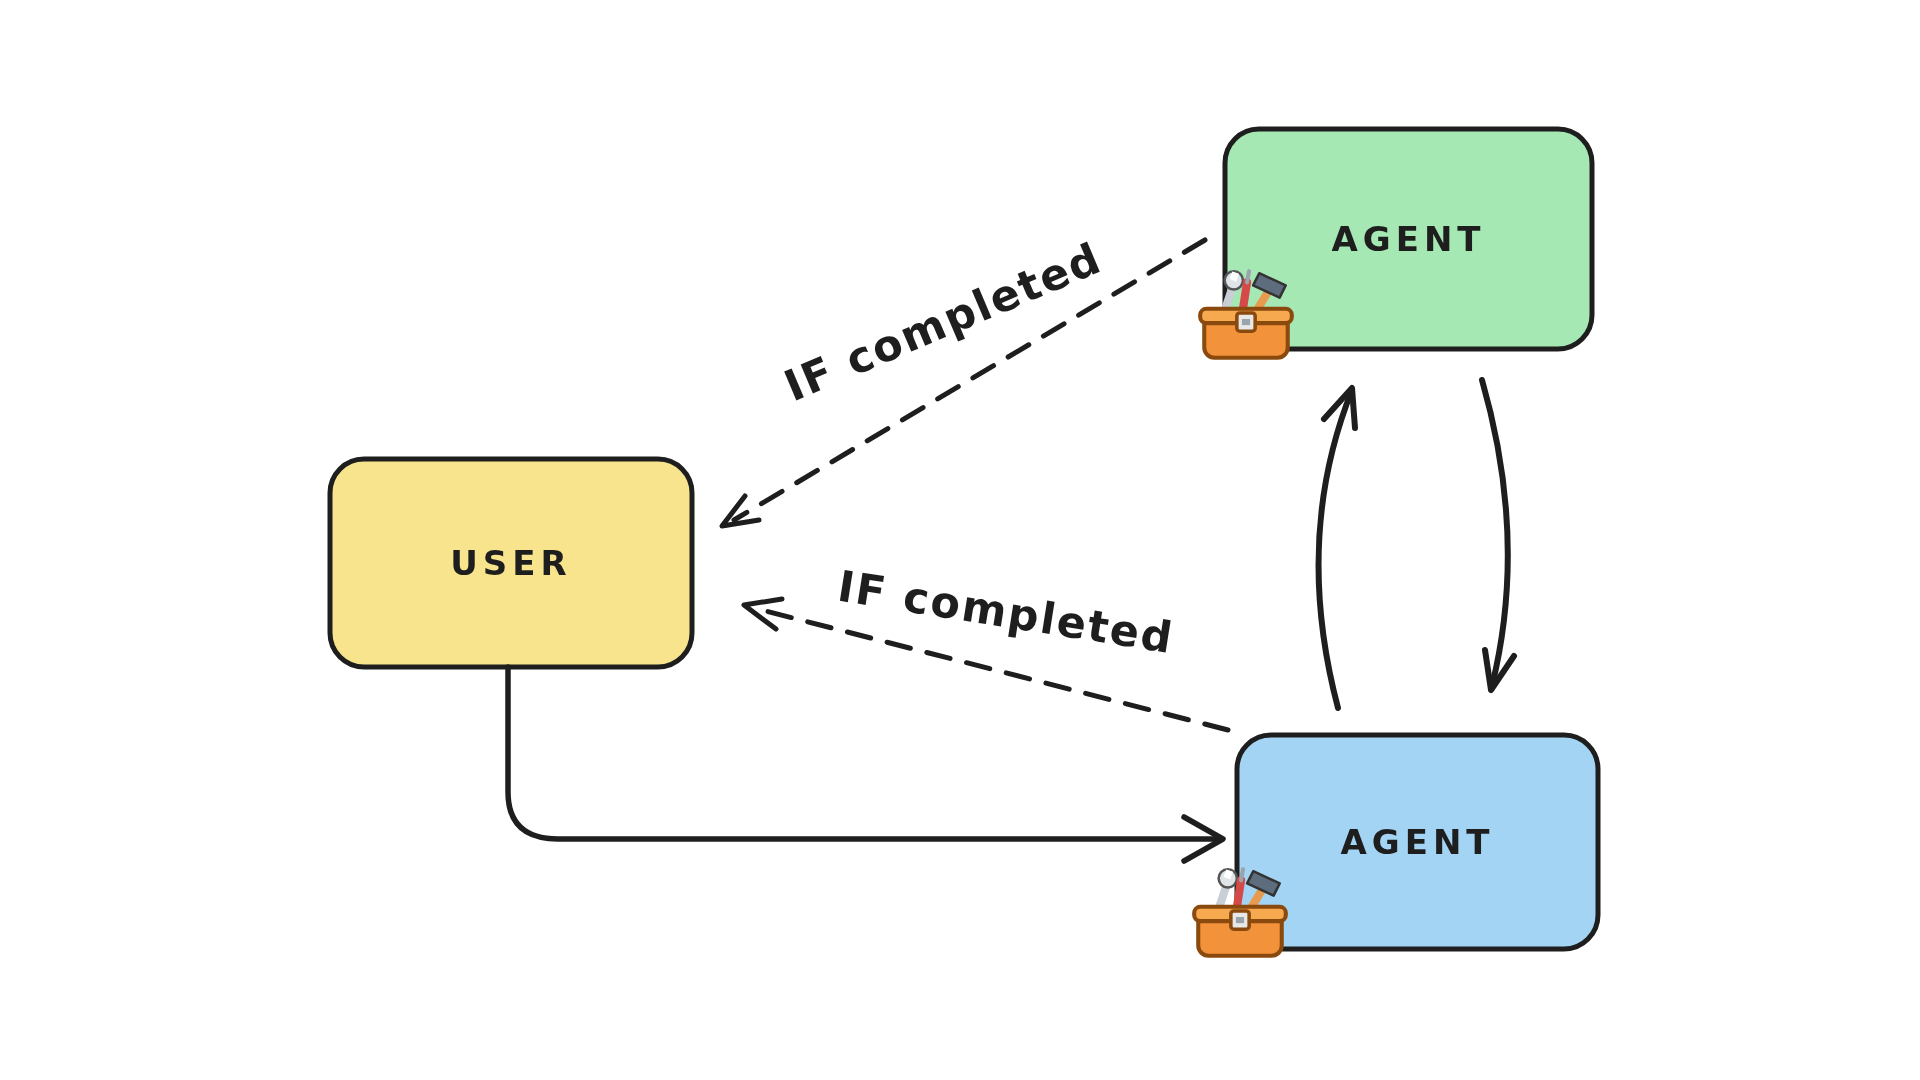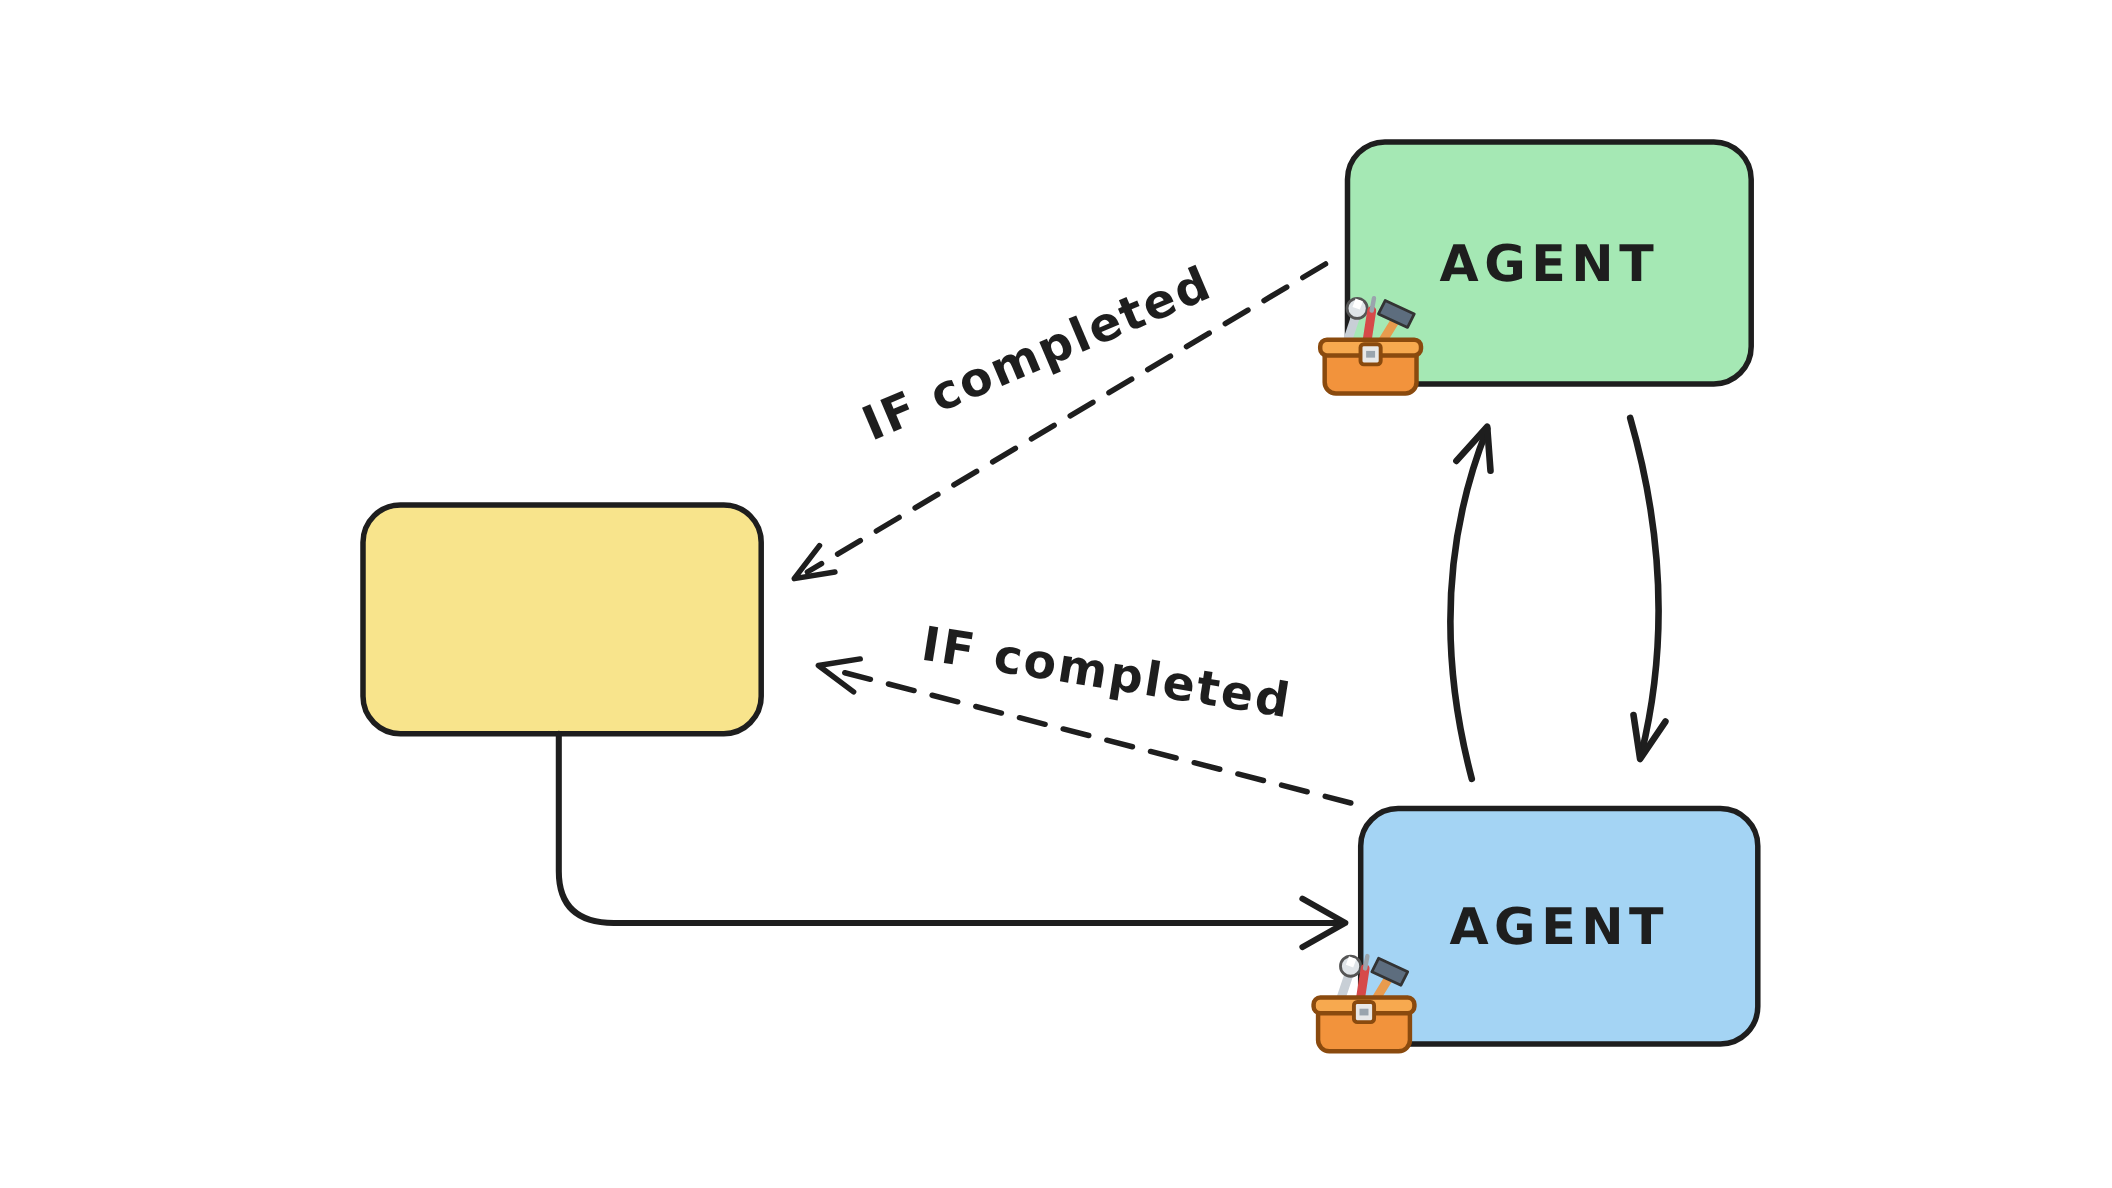--- a/index.html
+++ b/index.html
@@ -19,21 +19,21 @@
     position: absolute;
     left: 0; top: 0;
     width: 1920px; height: 1080px;
   }
   .node-label {
     position: absolute;
     display: flex;
     align-items: center;
     justify-content: center;
     color: #1e1e1e;
-    font-size: 46px;
+    font-size: 34px;
     font-weight: 600;
     letter-spacing: 5px;
     pointer-events: none;
   }
   .edge-label {
     position: absolute;
     color: #1e1e1e;
     font-size: 43px;
     font-weight: 600;
     letter-spacing: 2px;
@@ -64,20 +64,21 @@
     <path d="M508 667 L508 792 Q508 839 558 839 L1216 839" stroke="#1e1e1e" stroke-width="5.5" fill="none" stroke-linecap="round"></path>
     <path d="M1184 817 L1223 839 L1184 861" stroke="#1e1e1e" stroke-width="5.5" fill="none" stroke-linecap="round" stroke-linejoin="round"></path>
 
     <path d="M1338 708 Q1293 538 1352 390" stroke="#1e1e1e" stroke-width="6" fill="none" stroke-linecap="round"></path>
     <path d="M1324 419 L1352 388 L1355 428" stroke="#1e1e1e" stroke-width="6" fill="none" stroke-linecap="round" stroke-linejoin="round"></path>
 
     <path d="M1482 380 Q1528 540 1492 686" stroke="#1e1e1e" stroke-width="6" fill="none" stroke-linecap="round"></path>
     <path d="M1514 656 L1491 690 L1485 650" stroke="#1e1e1e" stroke-width="6" fill="none" stroke-linecap="round" stroke-linejoin="round"></path>
   </svg>
 
+  <div class="node-label" style="left:330px; top:459px; width:362px; height:208px;">USER</div>
 
   <div class="node-label" style="left:1225px; top:129px; width:367px; height:220px;">AGENT</div>
 
   <div class="node-label" style="left:1237px; top:735px; width:361px; height:214px;">AGENT</div>
 
   <div class="edge-label" style="left:943px; top:322px; transform: translate(-50%,-50%) rotate(-23deg);">IF completed</div>
 
   <div class="edge-label" style="left:1006px; top:612px; transform: translate(-50%,-50%) rotate(9deg);">IF completed</div>
 
 

